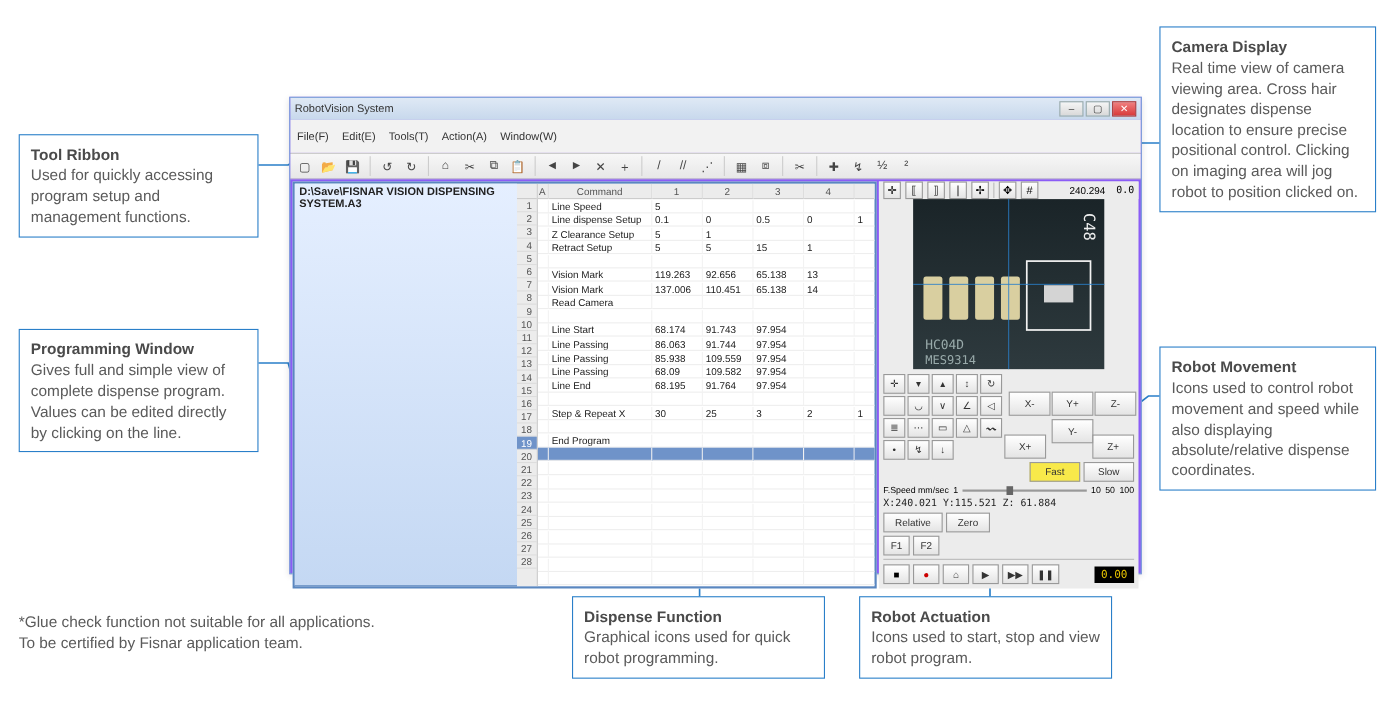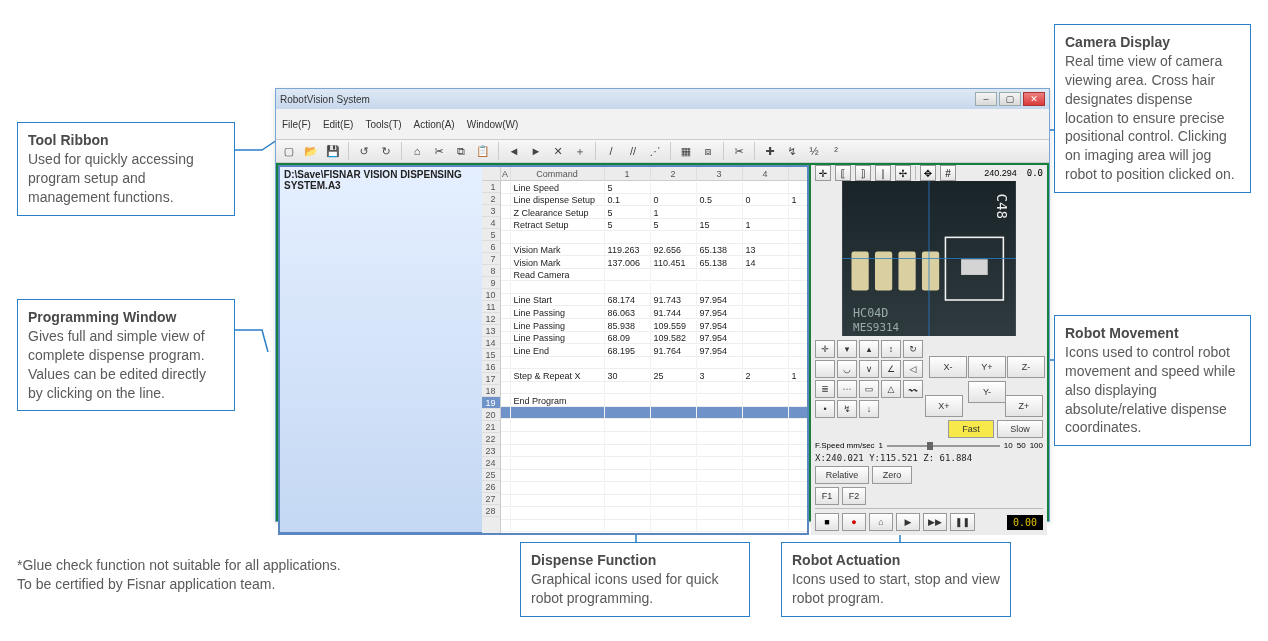--- a/index.html
+++ b/index.html
@@ -5,21 +5,21 @@
   * { box-sizing: border-box; margin: 0; padding: 0; }
   body { font-family: "Segoe UI", Arial, sans-serif; background: #fff; width: 1268px; height: 641px; position: relative; overflow: hidden; }
 
   
   .callout { position: absolute; border: 1.5px solid #2a7fc9; padding: 8px 10px; background: #fff; font-size: 14px; line-height: 1.35; color: #5a5a5a; }
   .callout .title { color: #4a4a4a; font-weight: 600; }
   .leader { position: absolute; stroke: #2a7fc9; stroke-width: 1.5; fill: none; }
   .footnote { position: absolute; font-size: 14px; color: #5a5a5a; line-height: 1.35; }
 
   
-  .app { position: absolute; left: 263px; top: 88px; width: 775px; height: 434px; border: 1px solid #7aa6d6; background: #15803d; box-shadow: 0 2px 6px rgba(0,0,0,.12); margin-left: 12px; }
+  .app { position: absolute; left: 263px; top: 88px; width: 775px; height: 434px; border: 1px solid #7aa6d6; background: #8b5cf6; box-shadow: 0 2px 6px rgba(0,0,0,.12); }
   .titlebar { height: 20px; background: linear-gradient(#dfe9f5,#c7d8ec); display: flex; align-items: center; padding: 0 4px; font-size: 10px; color: #333; }
   .titlebar .tbtitle { flex: 1 1 auto; }
   .titlebar .winbtns { display: flex; gap: 2px; }
   .wbtn { width: 22px; height: 14px; background: linear-gradient(#f5f5f5,#d9d9d9); border: 1px solid #9aa; font-size: 9px; line-height: 12px; text-align: center; }
   .wbtn.close { background: linear-gradient(#f08080,#d83a3a); color: #fff; border-color: #a33; }
   .menubar { height: 16px; background: #f2f2f2; display: flex; gap: 12px; padding: 15px 6px; font-size: 10px; color: #333; align-items: center; }
   .ribbon { height: 24px; background: linear-gradient(#f7f7f7,#e7e7e7); border-top: 1px solid #ccc; border-bottom: 1px solid #ccc; display: flex; align-items: center; gap: 4px; padding: 0 4px; }
   .ribbon .rbtn { width: 18px; height: 18px; display: flex; align-items: center; justify-content: center; font-size: 11px; color: #444; border: 1px solid transparent; cursor: pointer; }
   .ribbon .sep { width: 1px; height: 18px; background: #ccc; margin: 0 2px; }
 

